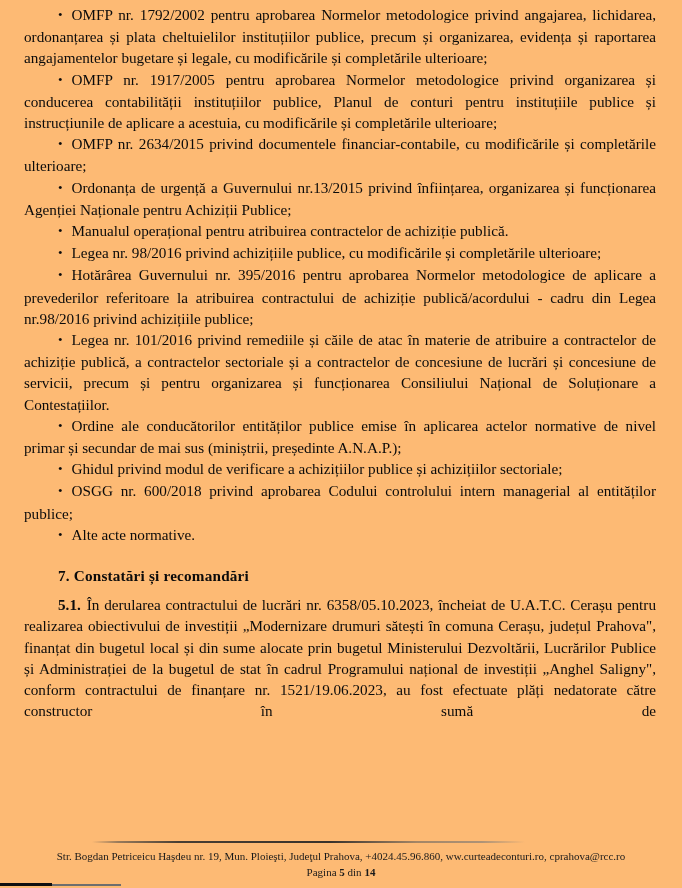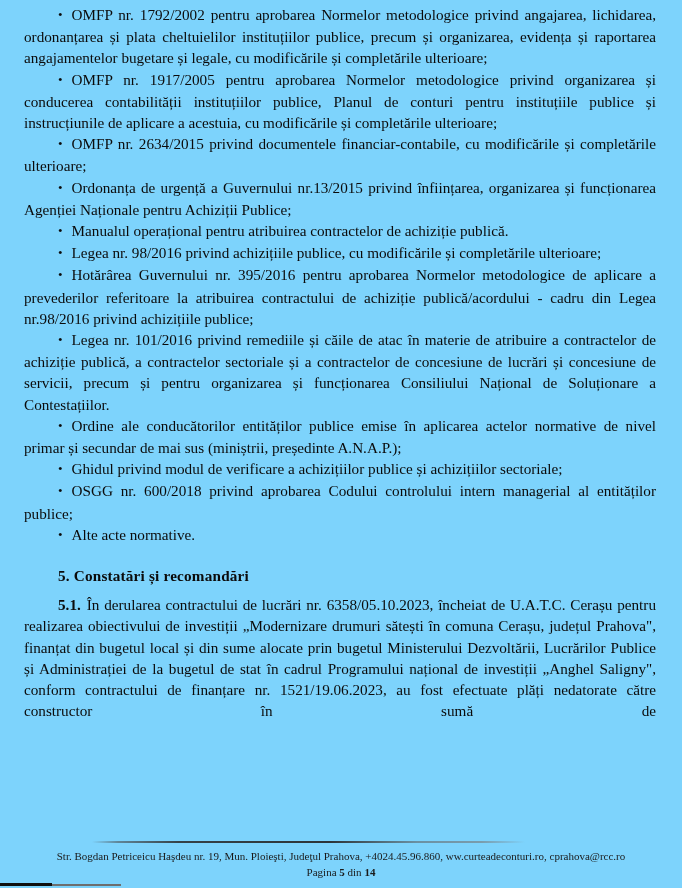--- a/index.html
+++ b/index.html
@@ -1,21 +1,21 @@
 <!DOCTYPE html>
 <html><head>
 <meta charset="utf-8">
 <style>
   html,body{margin:0;padding:0;background:#ffffff;}
   .page{
     position:relative;
     width:682px;height:888px;
     box-sizing:border-box;
     padding:4px 26px 0 24px;
-    background:#7dd3fc;
+    background:#fdba74;
     font-family:"Liberation Serif", serif;
     font-size:15.2px;
     line-height:21.2px;
     color:#0b0b0b;
     overflow:hidden;
   }
   .page p{margin:0;text-align:justify;}
   p.bullet{text-indent:34px;}
   .marker{display:inline-block;text-indent:0;margin-right:9px;transform:translateY(-1px);font-size:13px;}
   p.heading{
@@ -58,21 +58,21 @@
   <p class="bullet"><span class="marker">•</span><span>Ordonanța de urgență a Guvernului nr.13/2015 privind înființarea, organizarea și funcționarea Agenției Naționale pentru Achiziții Publice;</span></p>
   <p class="bullet"><span class="marker">•</span><span>Manualul operațional pentru atribuirea contractelor de achiziție publică.</span></p>
   <p class="bullet"><span class="marker">•</span><span>Legea nr. 98/2016 privind achizițiile publice, cu modificările și completările ulterioare;</span></p>
   <p class="bullet"><span class="marker">•</span><span>Hotărârea Guvernului nr. 395/2016 pentru aprobarea Normelor metodologice de aplicare a prevederilor referitoare la atribuirea contractului de achiziție publică/acordului - cadru din Legea nr.98/2016 privind achizițiile publice;</span></p>
   <p class="bullet"><span class="marker">•</span><span>Legea nr. 101/2016 privind remediile și căile de atac în materie de atribuire a contractelor de achiziție publică, a contractelor sectoriale și a contractelor de concesiune de lucrări și concesiune de servicii, precum și pentru organizarea și funcționarea Consiliului Național de Soluționare a Contestațiilor.</span></p>
   <p class="bullet"><span class="marker">•</span><span>Ordine ale conducătorilor entităților publice emise în aplicarea actelor normative de nivel primar și secundar de mai sus (miniștrii, președinte A.N.A.P.);</span></p>
   <p class="bullet"><span class="marker">•</span><span>Ghidul privind modul de verificare a achizițiilor publice și achizițiilor sectoriale;</span></p>
   <p class="bullet"><span class="marker">•</span><span>OSGG nr. 600/2018 privind aprobarea Codului controlului intern managerial al entităților publice;</span></p>
   <p class="bullet"><span class="marker">•</span><span>Alte acte normative.</span></p>
 
-  <p class="heading">5. Constatări și recomandări</p>
+  <p class="heading">7. Constatări și recomandări</p>
 
   <p class="para51"><span class="num">5.1.</span><span>În derularea contractului de lucrări nr. 6358/05.10.2023, încheiat de U.A.T.C. Cerașu pentru realizarea obiectivului de investiții „Modernizare drumuri sătești în comuna Cerașu, județul Prahova", finanțat din bugetul local și din sume alocate prin bugetul Ministerului Dezvoltării, Lucrărilor Publice și Administrației de la bugetul de stat în cadrul Programului național de investiții „Anghel Saligny", conform contractului de finanțare nr. 1521/19.06.2023, au fost efectuate plăți nedatorate către constructor în sumă de</span></p>
 
   <div class="sep-line"></div>
 
   <div class="footer">
     <div>Str. Bogdan Petriceicu Haşdeu nr. 19, Mun. Ploieşti, Judeţul Prahova, +4024.45.96.860, ww.curteadeconturi.ro, cprahova@rcc.ro</div>
     <div><span>Pagina</span> <span class="bold">5</span> <span>din</span> <span class="bold">14</span></div>
   </div>
 

